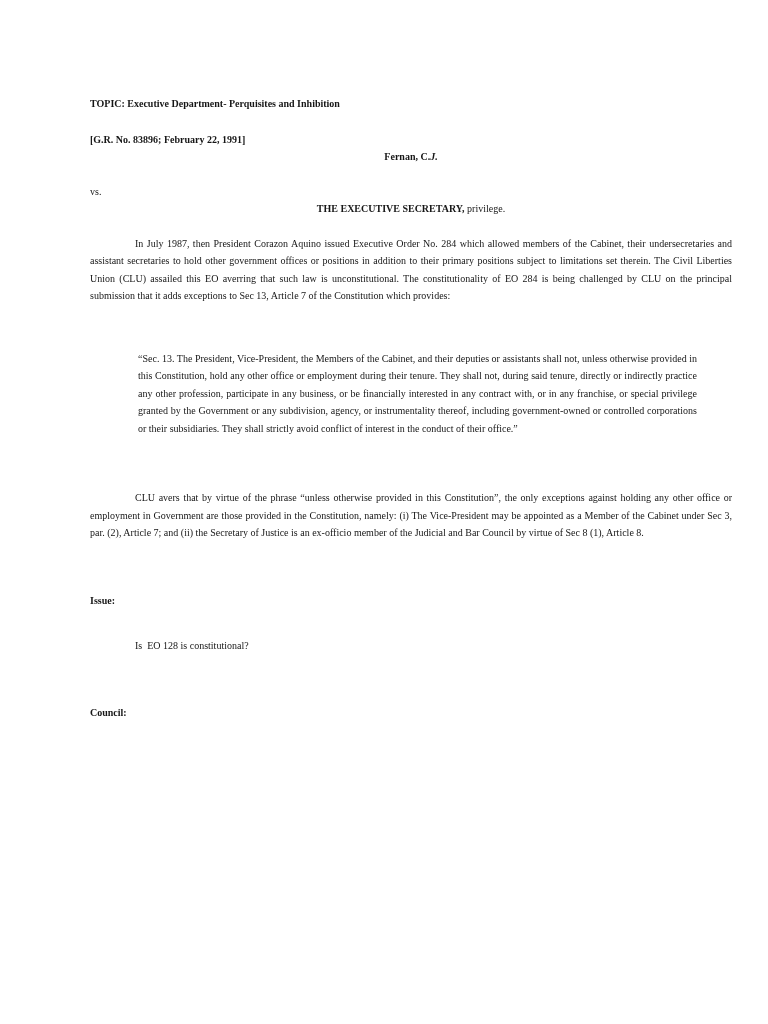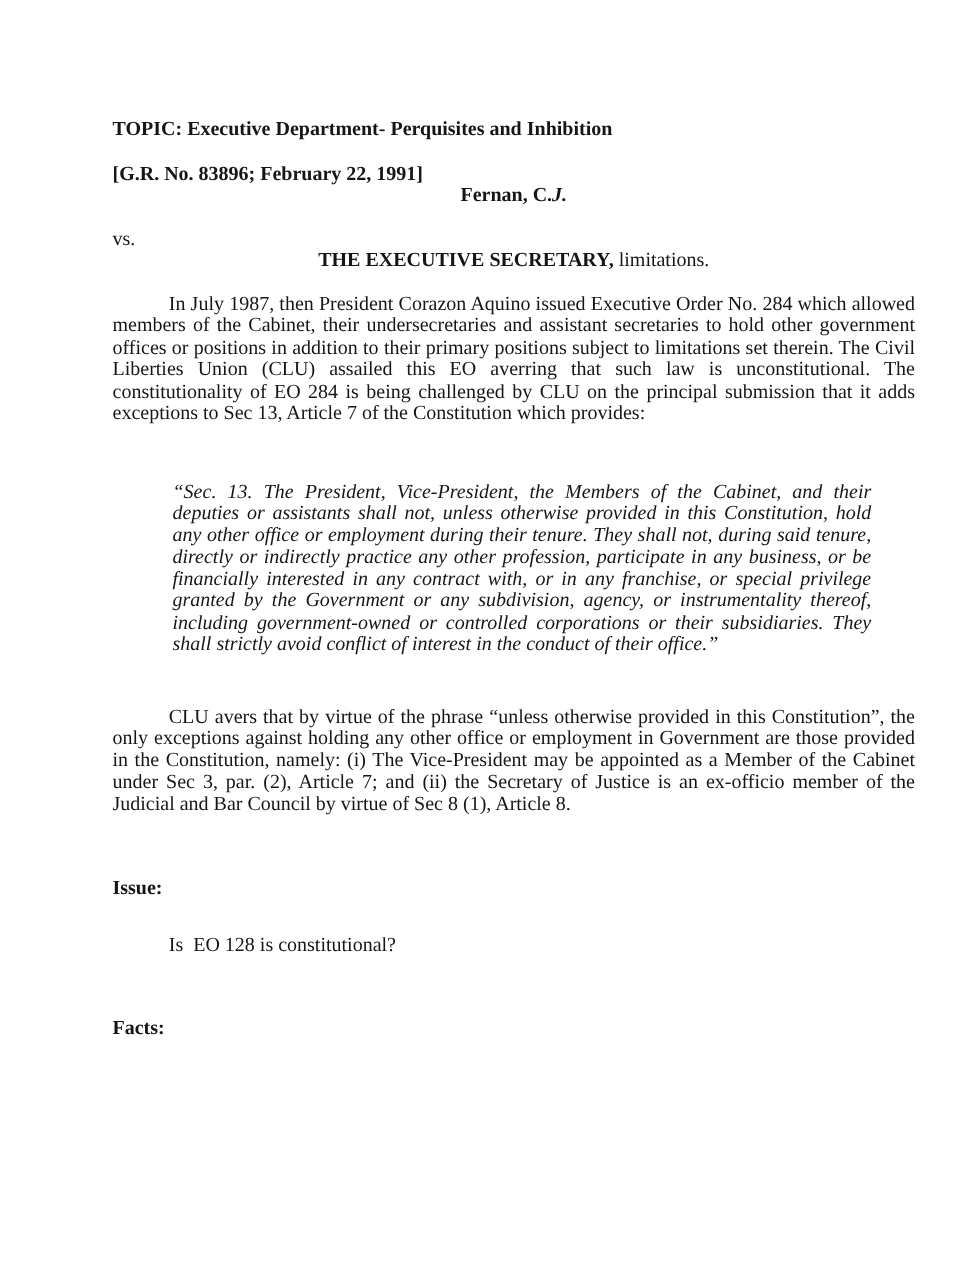--- a/index.html
+++ b/index.html
@@ -10,67 +10,67 @@
   .page {
     position: relative;
     width: 768px;
     height: 1024px;
     margin: 0 auto;
     background: #ffffff;
     overflow: hidden;
     box-sizing: border-box;
     padding: 95px 36px 0 90px;
     font-family: "Liberation Serif", "DejaVu Serif", serif;
-    font-size: 16px;
+    font-size: 10px;
     line-height: 17.5px;
     color: #161616;
   }
   .line { white-space: pre-wrap; }
   .bold { font-weight: bold; }
   .italic { font-style: italic; }
   .justify { text-align: justify; }
   .indent { text-indent: 45px; }
 
   .l-topic      { font-weight: bold; margin-bottom: 18px; }
   .l-citation   { font-weight: bold; }
   .l-ponente    { font-weight: bold; text-align: center; margin-bottom: 17px; }
   .l-petitioner { font-weight: bold; text-align: center; }
   .l-vs         { text-align: left; }
   .l-respondent { text-align: center; margin-bottom: 17px; }
 
   .h-section    { font-weight: bold; margin-bottom: 17px; }
   .p-facts      { margin-bottom: 45px; }
-  .p-quote      { font-style: italic; margin: 0 35px 40px 48px; }
+  .p-quote      { margin: 0 35px 52px 48px; }
   .p-clu        { margin-bottom: 50px; }
   .h-issue      { font-weight: bold; margin-bottom: 28px; }
   .p-issue      { margin-bottom: 49px; }
   .h-ruling     { font-weight: bold; }
 </style>
 </head>
 <body>
 
 <div class="page">
 
   <div class="line l-topic">TOPIC: Executive Department- Perquisites and Inhibition</div>
 
   <div class="line l-citation">[G.R. No. 83896; February 22, 1991]</div>
 
   <div class="line l-ponente"><span>Fernan, C.</span><span class="italic">J.</span></div>
 
 
   <div class="line l-vs">vs.</div>
 
-  <div class="line l-respondent"><span class="bold">THE EXECUTIVE SECRETARY,</span><span> limitations.</span></div>
+  <div class="line l-respondent"><span class="bold">THE EXECUTIVE SECRETARY,</span><span> privilege.</span></div>
 
 
   <div class="line justify indent p-facts">In July 1987, then President Corazon Aquino issued Executive Order No. 284 which allowed members of the Cabinet, their undersecretaries and assistant secretaries to hold other government offices or positions in addition to their primary positions subject to limitations set therein. The Civil Liberties Union (CLU) assailed this EO averring that such law is unconstitutional. The constitutionality of EO 284 is being challenged by CLU on the principal submission that it adds exceptions to Sec 13, Article 7 of the Constitution which provides:</div>
 
   <div class="line justify p-quote">“Sec. 13. The President, Vice-President, the Members of the Cabinet, and their deputies or assistants shall not, unless otherwise provided in this Constitution, hold any other office or employment during their tenure. They shall not, during said tenure, directly or indirectly practice any other profession, participate in any business, or be financially interested in any contract with, or in any franchise, or special privilege granted by the Government or any subdivision, agency, or instrumentality thereof, including government-owned or controlled corporations or their subsidiaries. They shall strictly avoid conflict of interest in the conduct of their office.”</div>
 
   <div class="line justify indent p-clu">CLU avers that by virtue of the phrase “unless otherwise provided in this Constitution”, the only exceptions against holding any other office or employment in Government are those provided in the Constitution, namely: (i) The Vice-President may be appointed as a Member of the Cabinet under Sec 3, par. (2), Article 7; and (ii) the Secretary of Justice is an ex-officio member of the Judicial and Bar Council by virtue of Sec 8 (1), Article 8.</div>
 
   <div class="line h-issue">Issue:</div>
 
   <div class="line indent p-issue">Is  EO 128 is constitutional?</div>
 
-  <div class="line h-ruling">Facts:</div>
+  <div class="line h-ruling">Council:</div>
 
 </div>
 
 </body></html>

